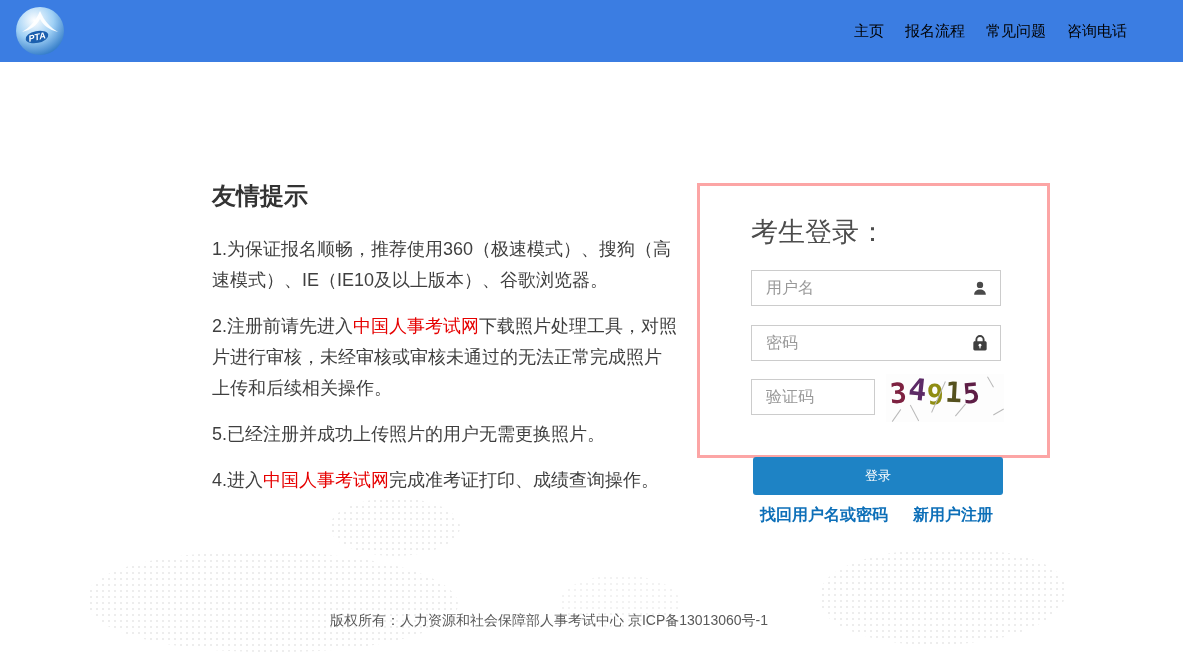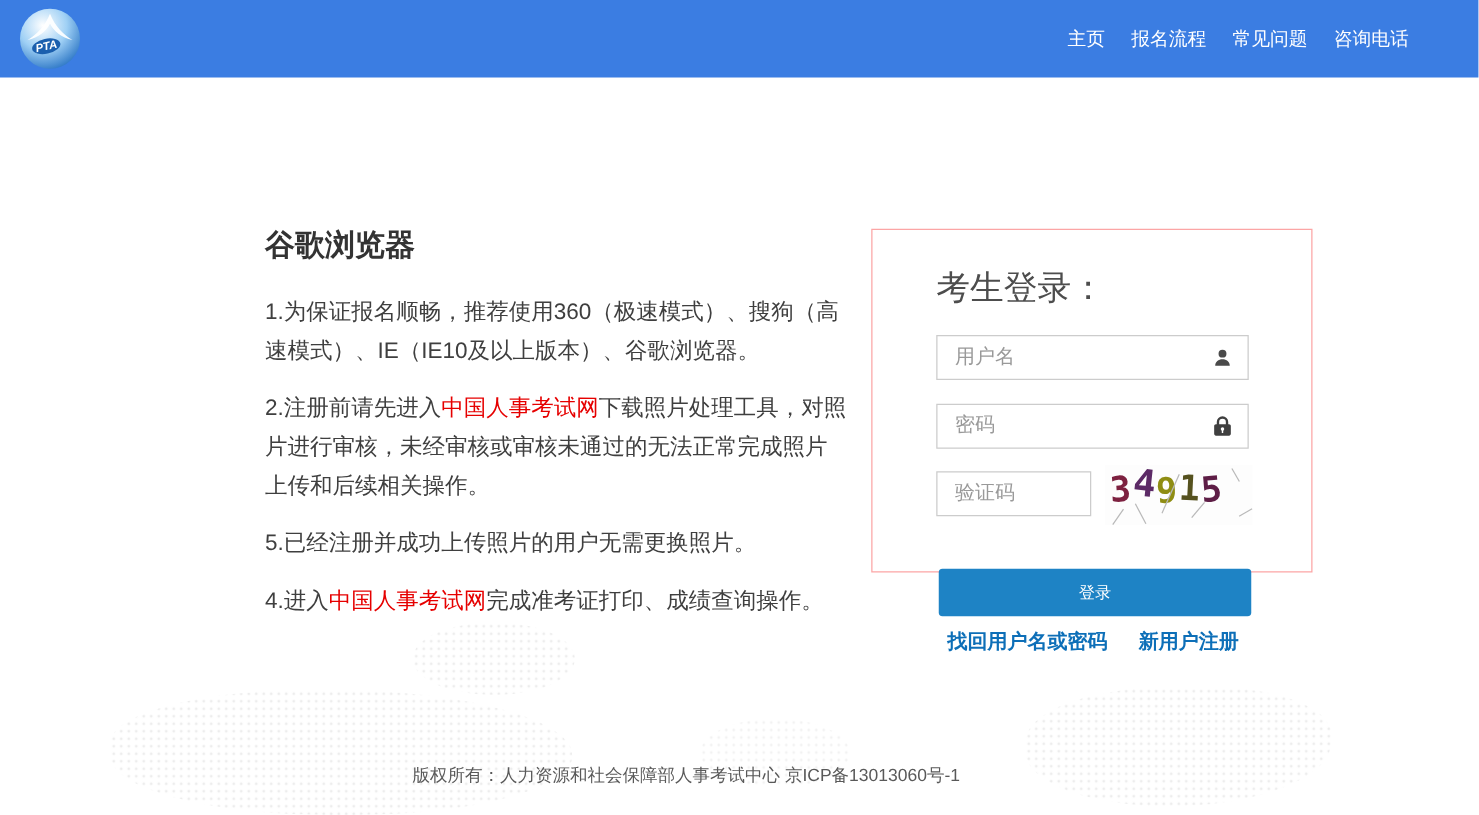--- a/index.html
+++ b/index.html
@@ -9,39 +9,39 @@
     font-family:"Liberation Sans","DejaVu Sans",sans-serif;
   }
 
   
   .header { position:absolute; left:0; top:0; width:1183px; height:62px; background:var(--header-bg,#3b7de2); }
   .logo { position:absolute; left:15px; top:6px; width:50px; height:50px; }
   .title-block { position:absolute; left:74px; top:6px; color:#fff; }
   .main-title { font-size:25px; font-weight:bold; letter-spacing:0.5px; line-height:30px; }
   .sub-title  { font-size:13px; font-weight:bold; margin-top:4px; letter-spacing:0.2px; }
   .nav { position:absolute; right:56px; top:0; height:62px; display:flex; align-items:center; gap:21px; }
-  .nav a { color:#ffffff; font-size:15px; text-decoration:none; cursor:pointer; white-space:nowrap; }
+  .nav a { color:#000000; font-size:15px; text-decoration:none; cursor:pointer; white-space:nowrap; }
 
   
   .dots { position:absolute; background-image:radial-gradient(#e7e7e7 1px, rgba(255,255,255,0) 1.3px);
           background-size:6px 6px; opacity:.75; }
   .dots-a { left:88px;  top:552px; width:370px; height:100px; border-radius:45% 55% 50% 50%; }
   .dots-b { left:330px; top:498px; width:130px; height:58px;  border-radius:50%; }
   .dots-c { left:560px; top:575px; width:120px; height:55px;  border-radius:50%; opacity:.5; }
   .dots-d { left:820px; top:550px; width:245px; height:95px;  border-radius:50% 42% 58% 50%; }
 
   
   .tips { position:absolute; left:212px; top:180px; width:466px; }
   .tips h2 { font-size:24px; color:#333; font-weight:bold; margin:0 0 22px 0; }
   .tips p  { font-size:18px; line-height:31px; color:#3f3f3f; margin:0 0 15px 0; }
   .red-link { color:var(--highlight-red,#e60000); cursor:pointer; }
 
   
   .login-panel { position:absolute; left:697px; top:183px; width:353px; height:275px;
-                 background:#fff; border:1px solid #fca5a5; }
+                 background:#fff; border:3px solid #fca5a5; }
   .login-title { position:absolute; left:51px; top:28px; font-size:27px; color:#4d4d4d; }
   .field { position:absolute; left:51px; width:250px; height:36px; }
   .field input { width:100%; height:100%; border:1px solid #ccc; padding:0 40px 0 14px;
                  font-size:16px; color:#333; outline:none; font-family:inherit; background:#fff; }
   .field input::placeholder { color:#999; opacity:1; }
   .f-user { top:84px; } .f-pass { top:139px; }
   .f-captcha { top:193px; width:124px; } .f-captcha input { padding-right:12px; }
   .field .icon { position:absolute; right:11px; top:8px; width:20px; height:20px; pointer-events:none; }
 
   .captcha-img { position:absolute; left:186px; top:188px; width:118px; height:48px;
@@ -102,21 +102,21 @@
       <a>咨询电话</a>
     </div>
   </div>
 
   <div class="dots dots-a"></div>
   <div class="dots dots-b"></div>
   <div class="dots dots-c"></div>
   <div class="dots dots-d"></div>
 
   <div class="tips">
-    <h2>谷歌浏览器</h2>
+    <h2>友情提示</h2>
     <p><span>1.为保证报名顺畅，推荐使用360（极速模式）、搜狗（高速模式）、IE（IE10及以上版本）、谷歌浏览器。</span><span class="red-link"></span><span></span></p>
     <p><span>2.注册前请先进入</span><span class="red-link">中国人事考试网</span><span>下载照片处理工具，对照片进行审核，未经审核或审核未通过的无法正常完成照片上传和后续相关操作。</span></p>
     <p><span>5.已经注册并成功上传照片的用户无需更换照片。</span><span class="red-link"></span><span></span></p>
     <p><span>4.进入</span><span class="red-link">中国人事考试网</span><span>完成准考证打印、成绩查询操作。</span></p>
   </div>
 
   <div class="login-panel">
     <div class="login-title">考生登录：</div>
 
     <div class="field f-user">

